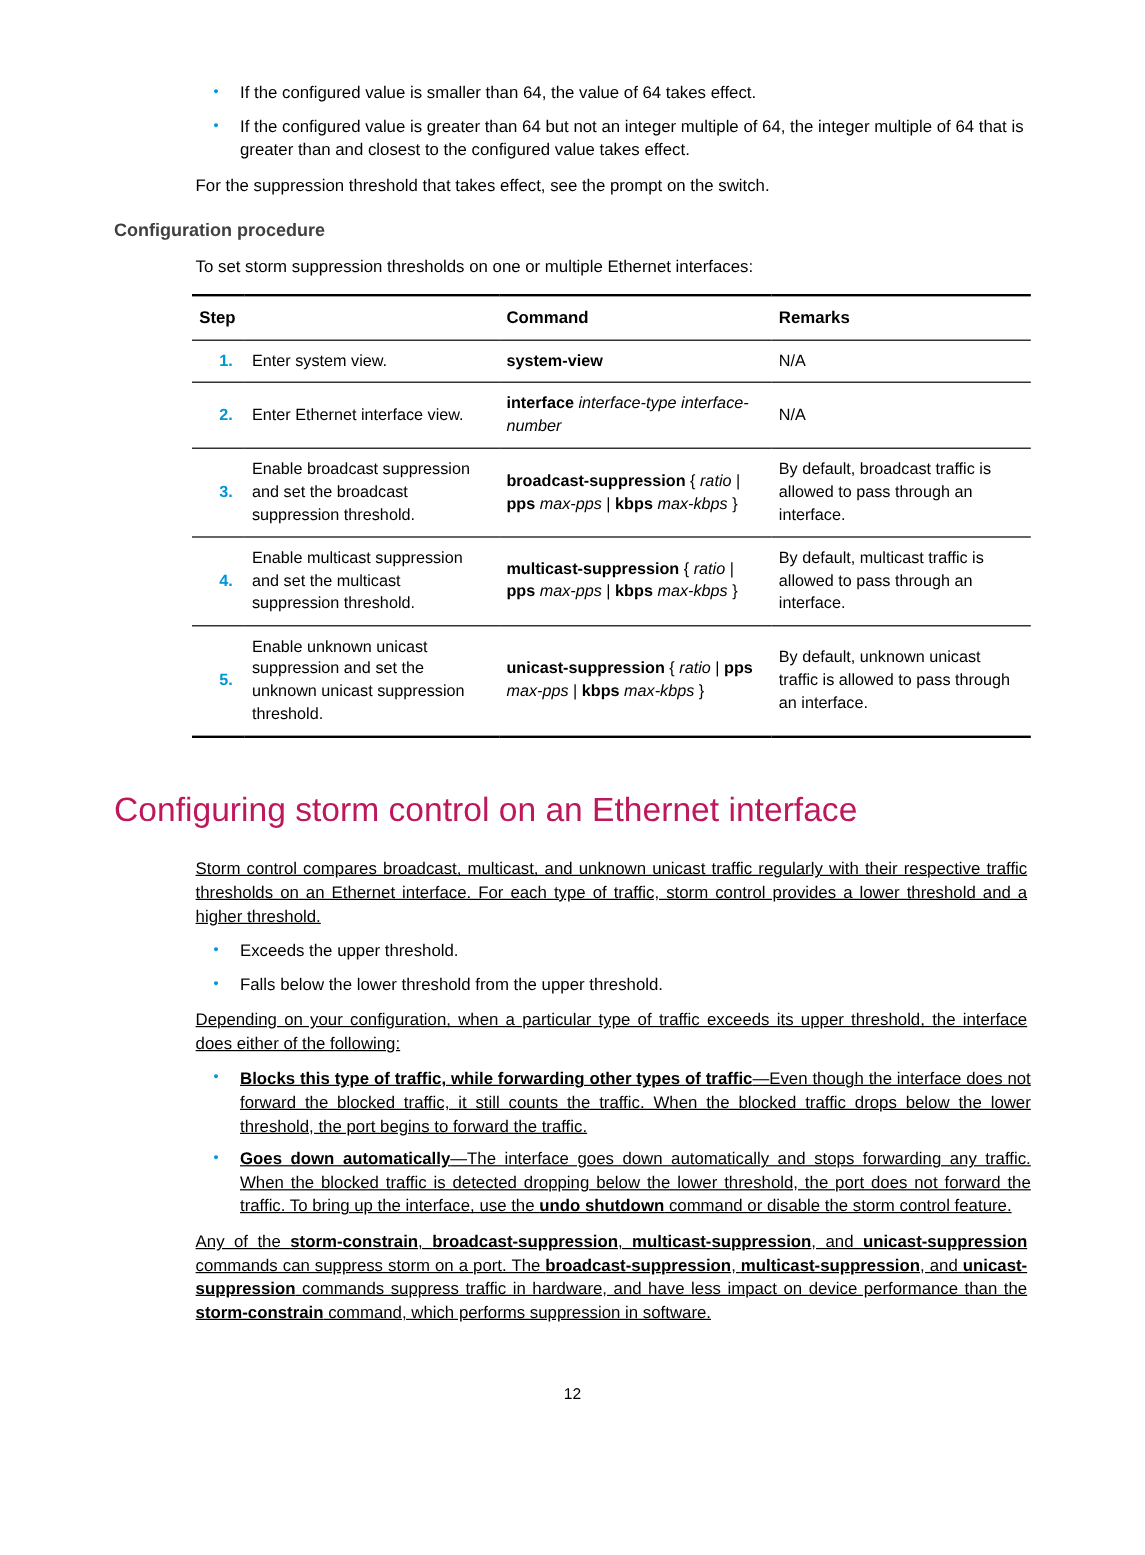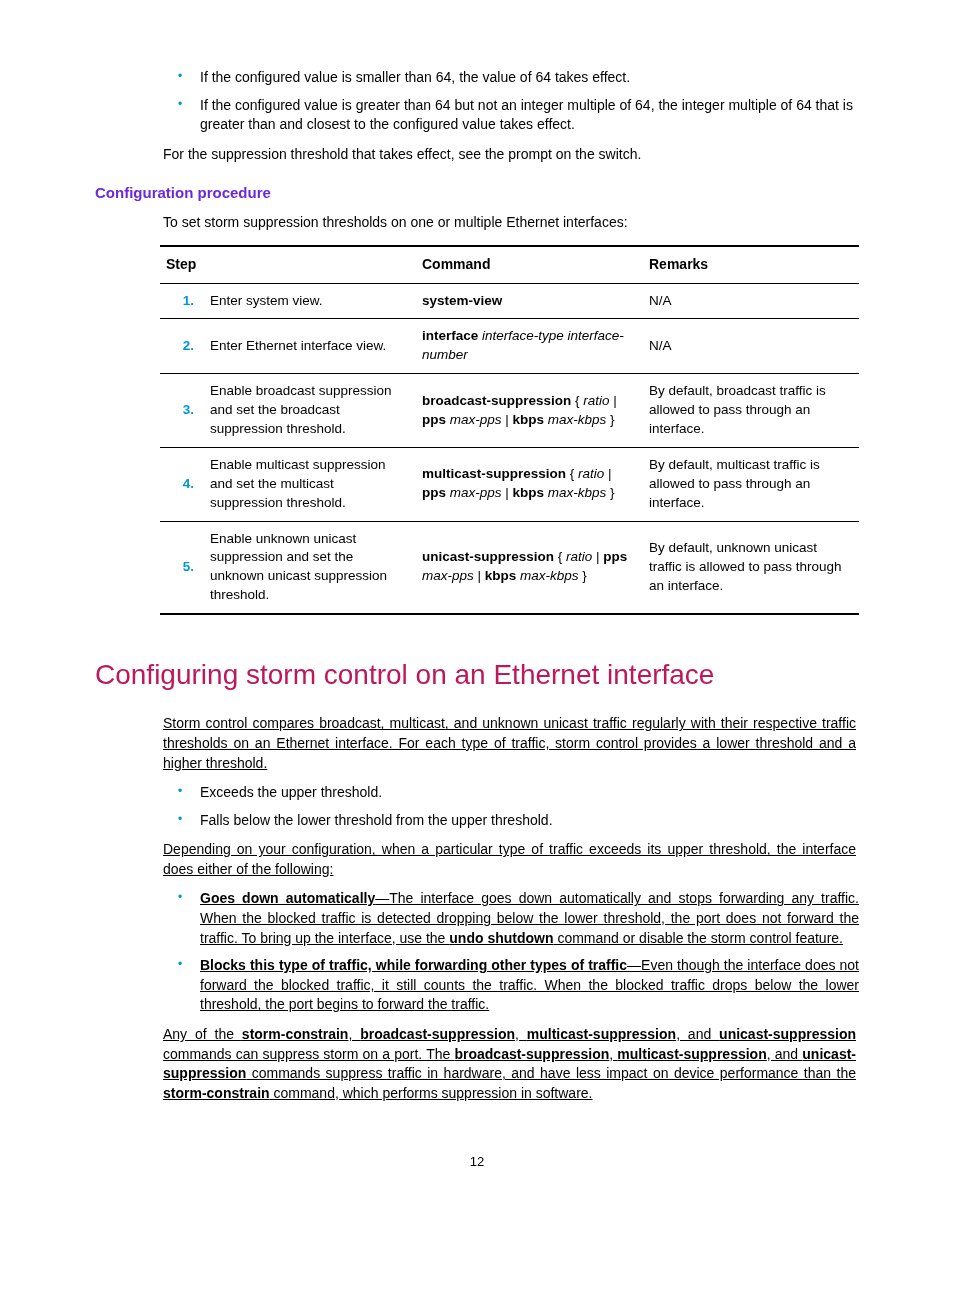--- a/index.html
+++ b/index.html
@@ -41,21 +41,21 @@
     left: 18px;
   }
   p {
     margin: 10px 3px;
   }
   .justify {
     text-align: justify;
     text-decoration: underline;
   }
   h3.sub-heading {
-    color: #6d28d9;
+    color: #404040;
     font-weight: bold;
     font-size: 15px;
     margin: 18px 0 10px 0;
   }
   h1.section-heading {
     color: #be185d;
     font-weight: normal;
     font-size: 28px;
     margin: 40px 0 20px 0;
   }
@@ -159,19 +159,19 @@
 <h1 class="section-heading">Configuring storm control on an Ethernet interface</h1>
 
 <div class="content-indent">
   <p class="justify">Storm control compares broadcast, multicast, and unknown unicast traffic regularly with their respective traffic thresholds on an Ethernet interface. For each type of traffic, storm control provides a lower threshold and a higher threshold.</p>
   <ul class="blue-bullets indented" id="bullets2">
       <li>Exceeds the upper threshold.</li>
       <li>Falls below the lower threshold from the upper threshold.</li>
     </ul>
   <p class="justify">Depending on your configuration, when a particular type of traffic exceeds its upper threshold, the interface does either of the following:</p>
   <ul class="blue-bullets indented" id="bullets3">
+      <li class="justify"><b>Blocks this type of traffic, while forwarding other types of traffic</b><span>—Even though the interface does not forward the blocked traffic, it still counts the traffic. When the blocked traffic drops below the lower threshold, the port begins to forward the traffic.</span></li>
       <li class="justify"><b>Goes down automatically</b><span>—The interface goes down automatically and stops forwarding any traffic. When the blocked traffic is detected dropping below the lower threshold, the port does not forward the traffic. To bring up the interface, use the <b>undo shutdown</b> command or disable the storm control feature.</span></li>
-      <li class="justify"><b>Blocks this type of traffic, while forwarding other types of traffic</b><span>—Even though the interface does not forward the blocked traffic, it still counts the traffic. When the blocked traffic drops below the lower threshold, the port begins to forward the traffic.</span></li>
     </ul>
   <p class="justify" id="para6">Any of the <b>storm-constrain</b>, <b>broadcast-suppression</b>, <b>multicast-suppression</b>, and <b>unicast-suppression</b> commands can suppress storm on a port. The <b>broadcast-suppression</b>, <b>multicast-suppression</b>, and <b>unicast-suppression</b> commands suppress traffic in hardware, and have less impact on device performance than the <b>storm-constrain</b> command, which performs suppression in software.</p>
 </div>
 
 <div class="page-num">12</div>
 
 </body></html>

